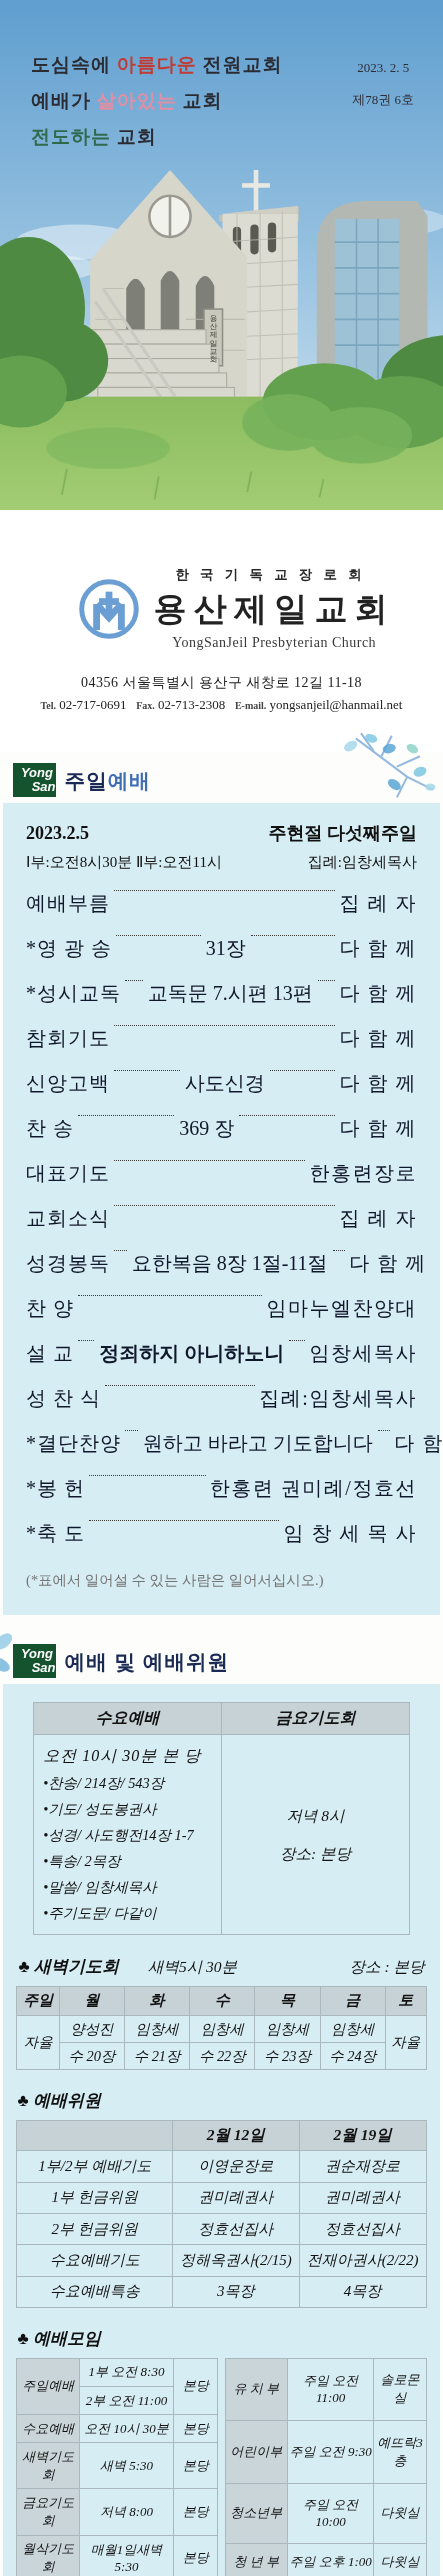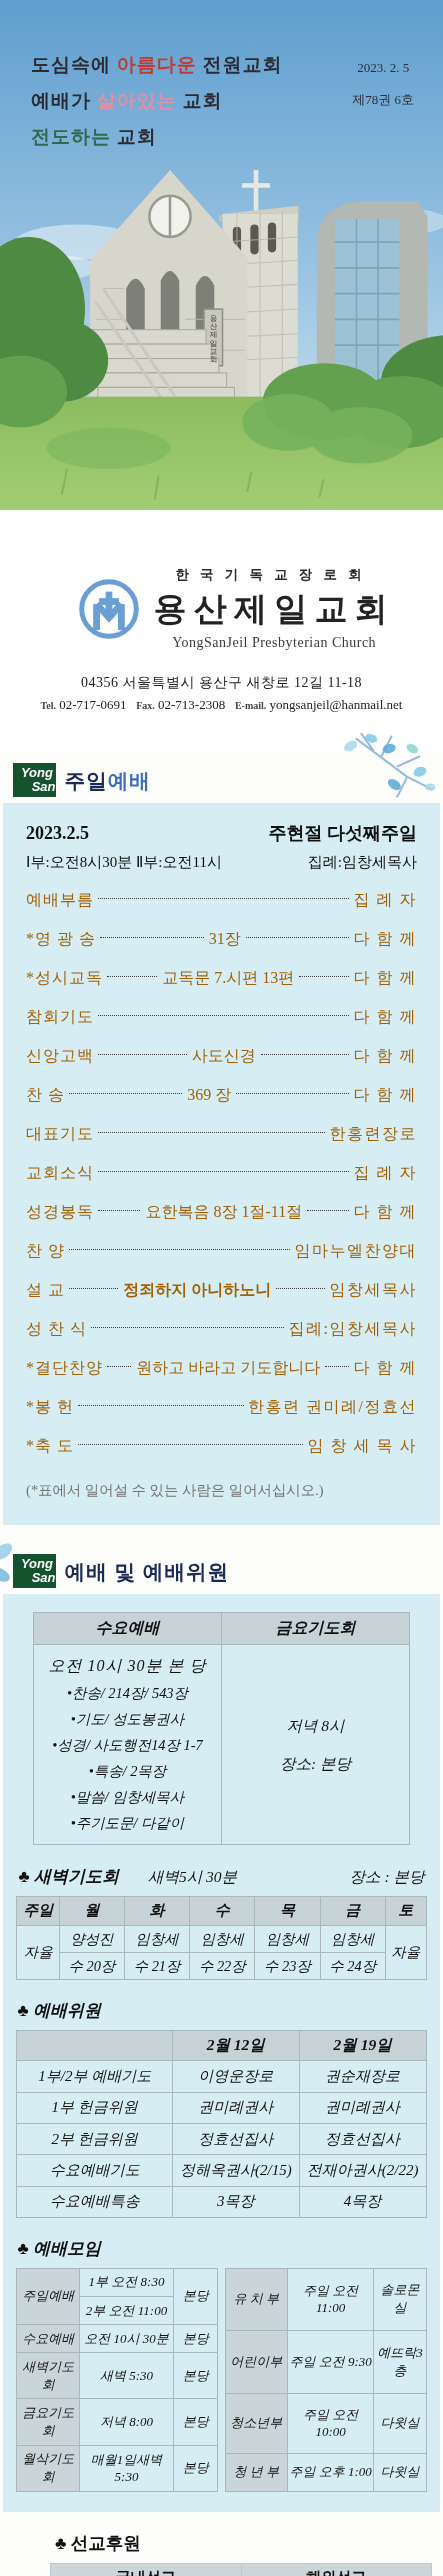--- a/index.html
+++ b/index.html
@@ -39,33 +39,33 @@
   .sec-title .tb{color:#3f6db4;}
   .deco{position:absolute;pointer-events:none;}
 
   
   .panel{background:#d7edf4;margin:0 3.1px;padding:17.5px 23px;box-sizing:border-box;}
 
   .wo-head{display:flex;justify-content:space-between;align-items:baseline;
            font-weight:bold;font-size:18px;color:#111;}
   .wo-sub{display:flex;justify-content:space-between;align-items:baseline;
           font-size:15px;margin-top:8.2px;color:#111;}
-  .worow{display:flex;align-items:center;font-size:16px;margin-top:18px;color:#a16207;}
+  .worow{display:flex;align-items:flex-start;font-size:20px;margin-top:18px;color:#0f172a;}
   .wl{letter-spacing:1px;white-space:nowrap;}
   .wr{white-space:nowrap;letter-spacing:1.5px;}
   .wc{white-space:nowrap;padding:0 1px;}
   .wc.bold{font-weight:bold;}
   .dots{flex:1 1 auto;border-bottom:1.5px dotted #3a3a3a;margin:0 4.1px 4.6px;min-width:12.4px;}
   .wo-note{text-align:left;font-size:14.4px;margin-top:24px;color:#737373;}
 
   
   table{border-collapse:collapse;}
   .tblA{width:100%;font-size:14.4px;color:#111;}
   .tblA th{background:#c6d2d6;border:0.5px solid #a9b8bd;font-size:16px;padding:5.2px 0;font-weight:bold;}
-  .tblA td{border:0.5px solid #a9b8bd;padding:7.2px 9.3px;vertical-align:middle;text-align:center;}
+  .tblA td{border:0.5px solid #a9b8bd;padding:7.2px 9.3px;vertical-align:middle;}
   .wed-line{line-height:1.8;white-space:nowrap;}
   .fri-cell{text-align:center;font-size:15.5px;line-height:2.4;}
 
   .dawn-row{display:flex;align-items:baseline;margin:19.6px 2.1px 8.2px;font-size:15.5px;color:#111;}
   .dawn-title{font-weight:bold;font-size:17px;}
   .dawn-time{margin-left:29px;}
   .dawn-place{margin-left:auto;}
   .dtable{width:100%;text-align:center;font-size:14.4px;color:#111;}
   .dtable th{background:#c6d2d6;border:0.5px solid #a9b8bd;padding:4.6px 0;font-size:15px;}
   .dtable td{border:0.5px solid #a9b8bd;padding:3.6px 0;}

